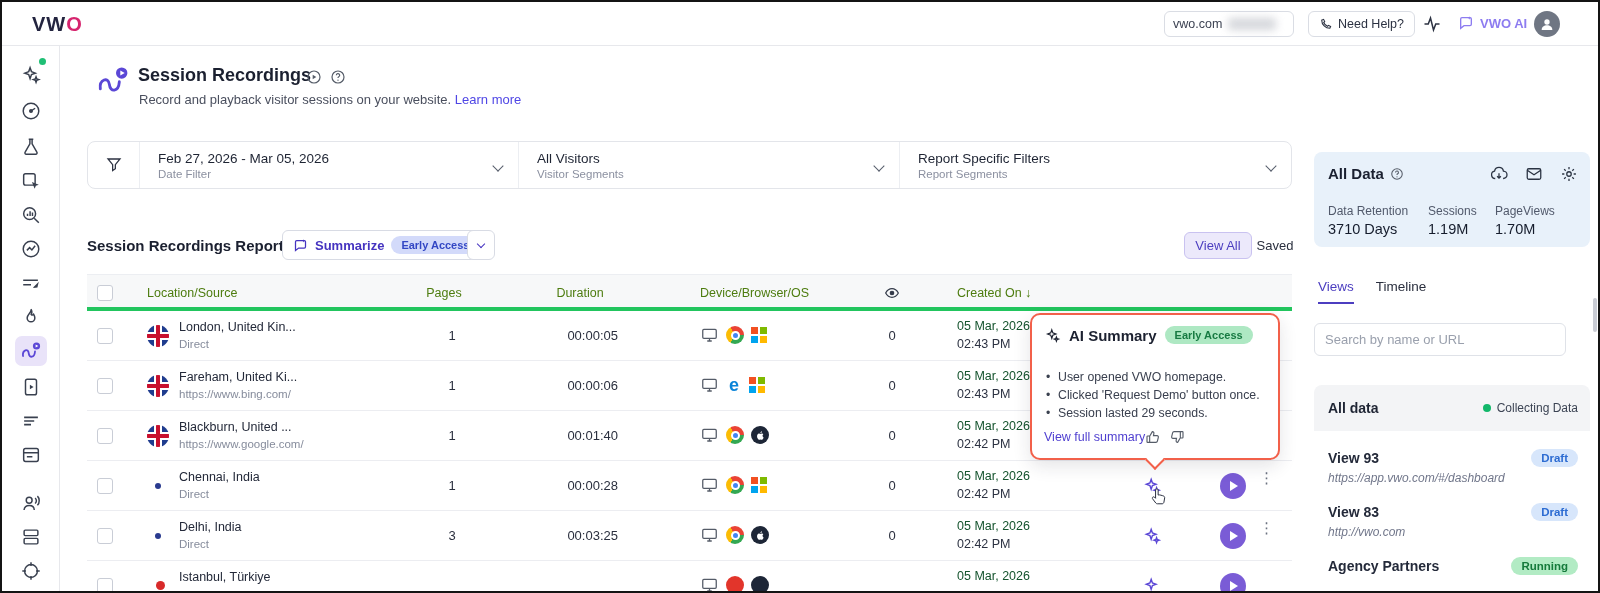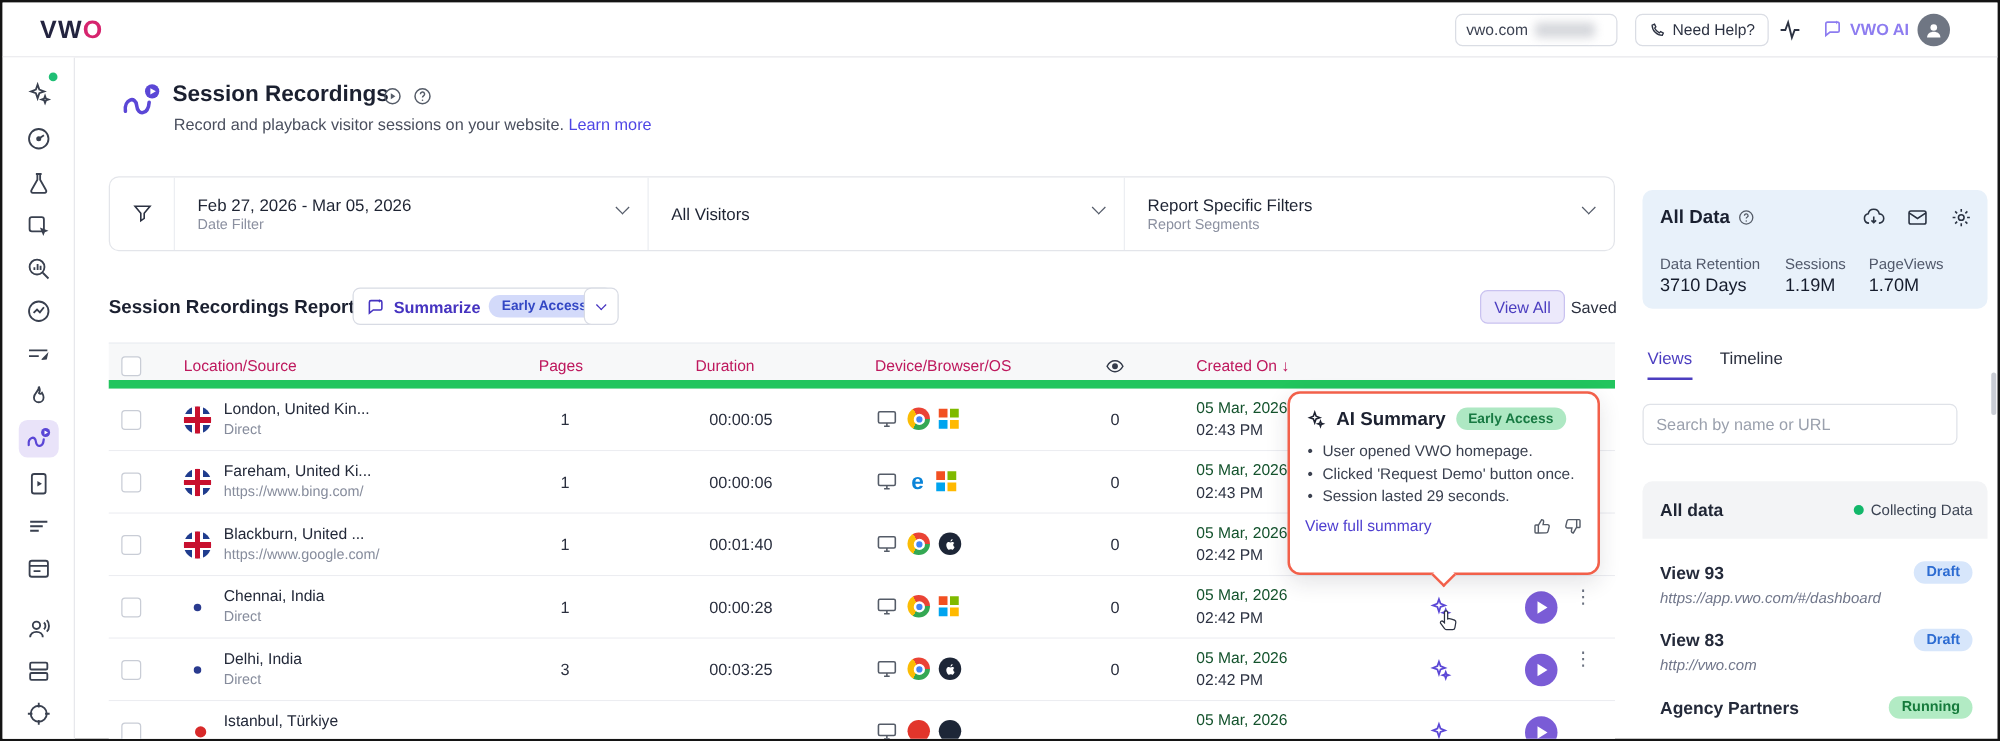--- a/index.html
+++ b/index.html
@@ -38,21 +38,21 @@
                border-radius:50%; background:#1fbf75; }
 
   
   .pg-ic { position:absolute; left:92px; top:60px; }
   .pg-title { position:absolute; left:136px; top:63px; font-size:18px; font-weight:bold; color:#1b2030; }
   .pg-title-icons { position:absolute; left:304px; top:67px; display:flex; gap:8px; }
   .pg-sub { position:absolute; left:137px; top:90px; font-size:13px; color:#4a4f5e; }
   .pg-sub a { color:#4f46e5; text-decoration:none; }
 
   
-  .filter-card { position:absolute; left:85px; top:139px; width:1205px; height:60px;
+  .filter-card { position:absolute; left:85px; top:139px; width:1205px; height:48px;
                  border:1px solid #e3e5ea; border-radius:8px; background:#fff; display:flex; }
   .f-funnel { width:52px; display:flex; align-items:center; justify-content:center;
               border-right:1px solid #eceef2; }
   .f-seg { position:relative; display:flex; flex-direction:column; justify-content:center;
            padding:0 18px; }
   .f-seg .val { font-size:13.5px; color:#1e2433; }
   .f-seg .lab { font-size:11.5px; color:#8b90a0; margin-top:2px; }
   .f-seg .chev { position:absolute; right:16px; top:20px; }
   .f-div { width:1px; background:#eceef2; }
   .chev { width:8px; height:8px; border-right:1.6px solid #565d6b; border-bottom:1.6px solid #565d6b;
@@ -73,21 +73,21 @@
   .viewall-btn { position:absolute; left:1182px; top:230px; width:68px; height:27px;
                  background:#ece9fb; border:1px solid #c9c2f0; border-radius:6px;
                  font-size:13px; color:#4c3ec0; display:flex; align-items:center; justify-content:center; }
   .saved-btn { position:absolute; left:1250px; top:230px; width:46px; height:27px;
                background:#fff; border:none; border-radius:6px;
                font-size:13px; color:#2a2f3e; display:flex; align-items:center; justify-content:center; }
 
   
   .tbl { position:absolute; left:85px; top:272px; width:1205px; }
   .thead { position:relative; height:37px; background:#f7f8f9; border-top:1px solid #eceef2;
-           border-bottom:7px solid #22c55e; font-size:12.5px; color:#be185d; }
+           border-bottom:4px solid #22c55e; font-size:12.5px; color:#4d7c0f; }
   .th { position:absolute; top:11px; }
   .trow { position:relative; height:50px; border-bottom:1px solid #ecedf1; background:#fff; }
   .cbox { position:absolute; left:10px; top:17px; width:16px; height:16px;
           border:1.4px solid #c9cdd6; border-radius:3px; background:#fff; }
   .thead .cbox { top:10px; }
   .flag { position:absolute; left:60px; top:14px; width:22px; height:22px; border-radius:50%;
           overflow:hidden; }
   .flag-uk { background:
       linear-gradient(to bottom, transparent 40%, #c8102e 40% 60%, transparent 60%),
       linear-gradient(to right, transparent 40%, #c8102e 40% 60%, transparent 60%),
@@ -136,24 +136,24 @@
   .chip-dark { background:#1d2637; }
 
   
   .ai-pop { position:absolute; left:1028px; top:311px; width:250px; height:147px;
             background:#fff; border:2px solid #f2604a; border-radius:10px; z-index:30;
             padding:11px 12px; box-shadow:0 6px 18px rgba(30,34,48,.12); }
   .ai-head { display:flex; align-items:center; gap:8px; }
   .ai-head .t { font-size:15px; font-weight:bold; color:#1c2130; }
   .pill-ea-green { background:#aee8c3; color:#177a42; font-size:11px; font-weight:bold;
                    padding:3px 10px; border-radius:10px; }
-  .ai-list { list-style:none; margin-top:8px; }
+  .ai-list { list-style:none; margin-top:24px; }
   .ai-list li { font-size:12.3px; color:#3a404f; line-height:18px; padding-left:14px; position:relative; }
   .ai-list li::before { content:"•"; position:absolute; left:2px; color:#3a404f; }
-  .ai-foot { display:flex; align-items:center; justify-content:space-between; margin-top:7px; }
+  .ai-foot { display:flex; align-items:center; margin-top:7px; }
   .ai-link { font-size:12.5px; color:#4f3fd0; text-decoration:none; }
   .ai-thumbs { display:flex; gap:8px; }
   .ai-caret { position:absolute; left:116px; bottom:-9px; width:14px; height:14px; background:#fff;
               transform:rotate(45deg); border-right:2px solid #f2604a; border-bottom:2px solid #f2604a; }
 
   
   .alldata-card { position:absolute; left:1312px; top:150px; width:276px; height:95px;
                   background:#e8f1fa; border-radius:8px; }
   .adc-title { position:absolute; left:14px; top:13px; font-size:15px; font-weight:bold; color:#1a2030;
                display:flex; align-items:center; gap:6px; }
@@ -350,20 +350,21 @@
         </svg>
     </div>
     <div class="f-seg" style="width:378px">
       <span class="val">Feb 27, 2026 - Mar 05, 2026</span>
       <span class="lab">Date Filter</span>
       <span class="chev"></span>
     </div>
     <div class="f-div"></div>
     <div class="f-seg" style="width:380px">
       <span class="val">All Visitors</span>
+      <span class="lab">Visitor Segments</span>
       <span class="chev"></span>
     </div>
     <div class="f-div"></div>
     <div class="f-seg" style="flex:1">
       <span class="val">Report Specific Filters</span>
       <span class="lab">Report Segments</span>
       <span class="chev"></span>
     </div>
   </div>
 
@@ -379,21 +380,21 @@
   <div class="sum-chev">
       <span class="chev"></span>
     </div>
   <div class="viewall-btn">View All</div>
   <div class="saved-btn">Saved</div>
 
   <div class="tbl">
     <div class="thead">
       <span class="cbox"></span>
       <span class="th" style="left:60px">Location/Source</span>
-      <span class="th" style="left:344px;width:50px;">Pages</span>
+      <span class="th" style="left:332px;width:50px;text-align:center">Pages</span>
       <span class="th" style="left:455px;width:76px;text-align:center">Duration</span>
       <span class="th" style="left:613px">Device/Browser/OS</span>
       <svg class="th" style="left:797px;top:10px" width="16" height="16" viewBox="0 0 24 24" fill="none" stroke="#333a49" stroke-width="1.8">
           <path d="M2.5 12S6 5.5 12 5.5 21.5 12 21.5 12 18 18.5 12 18.5 2.5 12 2.5 12z"></path>
           <circle cx="12" cy="12" r="2.6" fill="#333a49"></circle>
         </svg>
       <span class="th" style="left:870px"><span>Created On</span> <span>↓</span></span>
     </div>
 
     <div class="trow">

